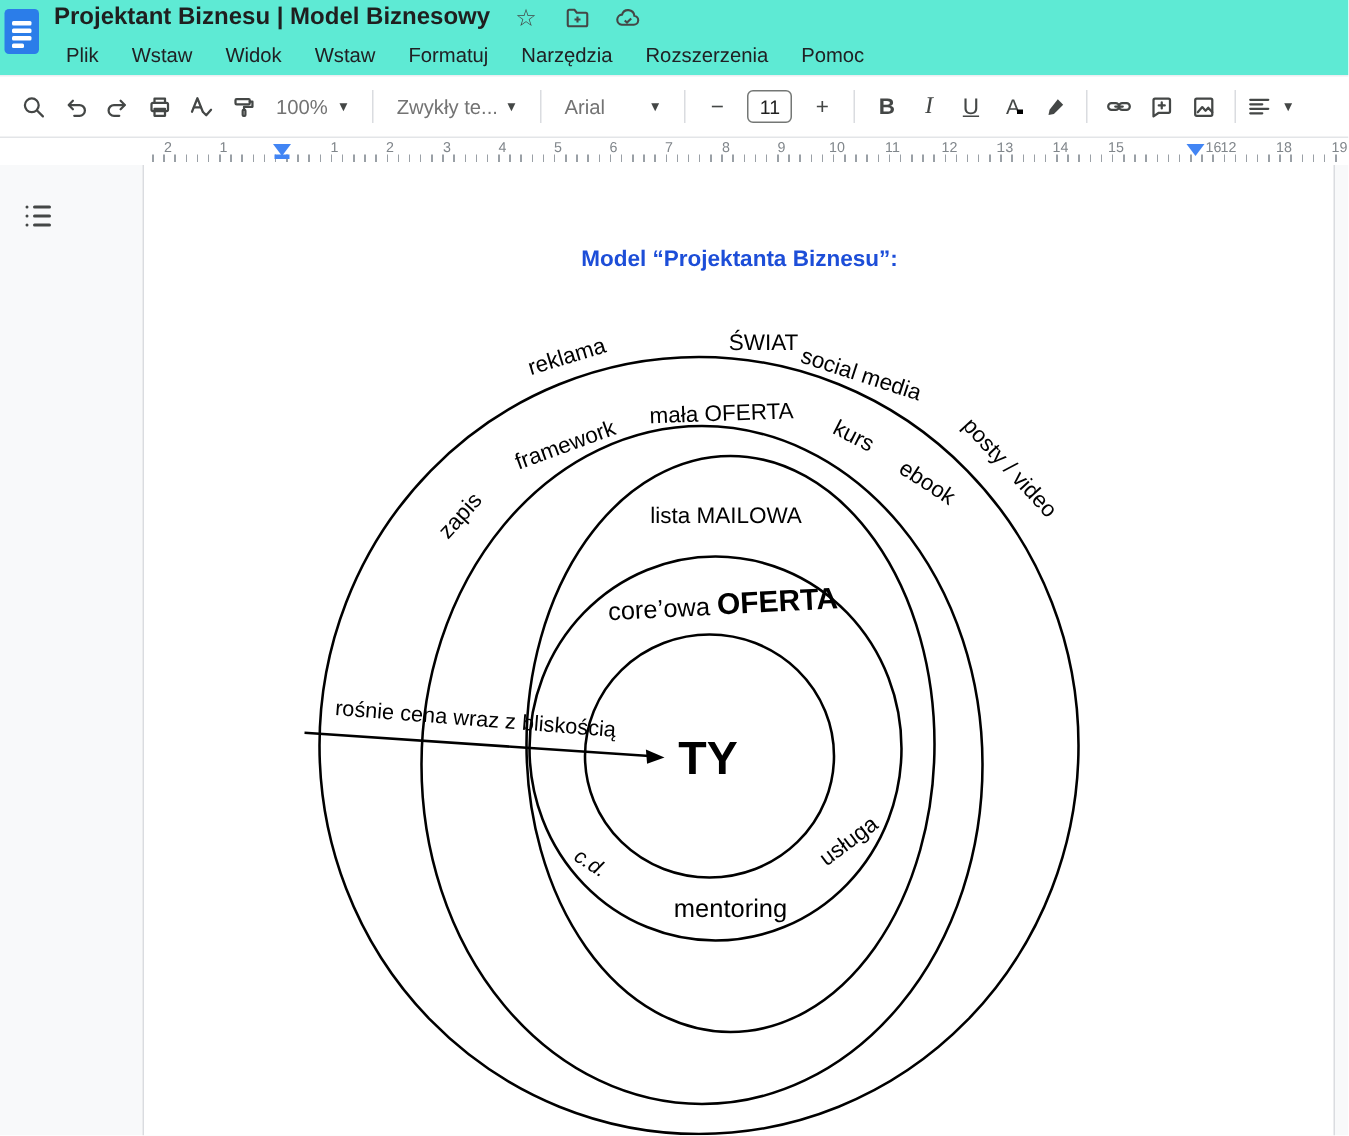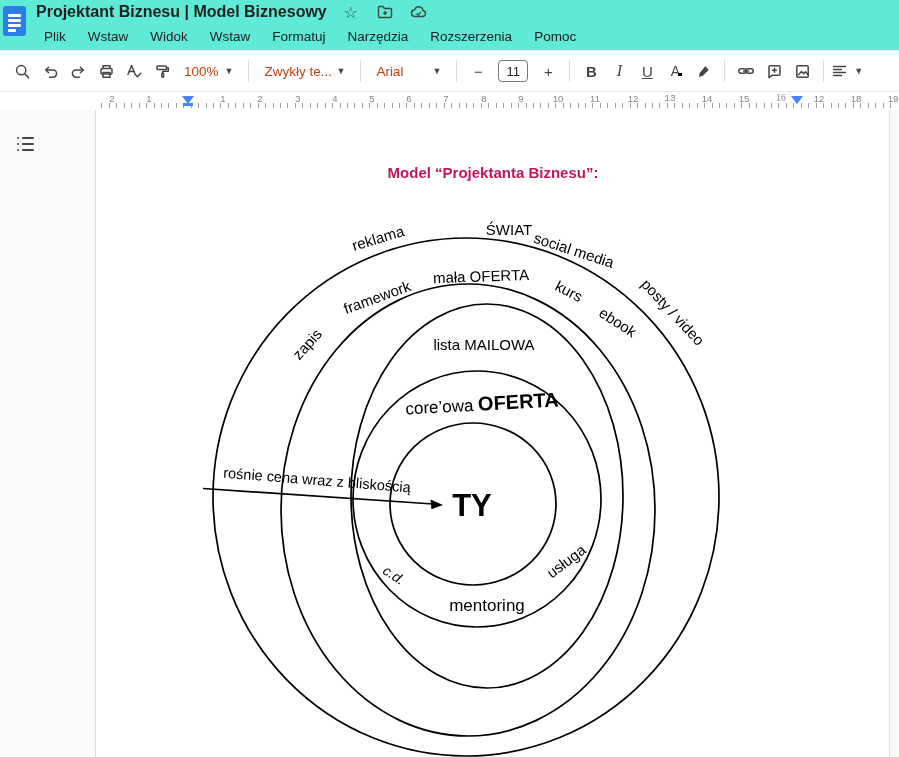--- a/index.html
+++ b/index.html
@@ -25,21 +25,21 @@
   .menu-item { font-size:13.5px; color:#202124; padding:3px 11px; border-radius:4px; cursor:default; }
 
   
   .toolbar { position:absolute; top:50px; left:0; right:0; height:42px; background:#fff;
              border-top:1px solid #eceef1; border-bottom:1px solid #e3e5e8;
              display:flex; align-items:center; padding-left:8px; }
   .tbtn { min-width:28px; height:26px; display:flex; align-items:center; justify-content:center;
           border-radius:4px; color:#444746; }
   .tbtn svg { stroke:#444746; fill:none; stroke-width:1.5; stroke-linecap:round; stroke-linejoin:round; }
   .sep { width:1px; height:22px; background:#dadce0; margin:0 7px; flex:none; }
-  .tb-text { font-size:13.5px; color:#c2410c; white-space:nowrap; }
+  .tb-text { font-size:13.5px; color:#737373; white-space:nowrap; }
   .caret { font-size:9px; color:#444746; margin-left:6px; }
   .zoom-ctl, .style-ctl, .font-ctl { display:flex; align-items:center; padding:0 8px; height:26px; border-radius:4px; }
   .style-ctl .tb-text { width:66px; }
   .font-ctl .tb-text { width:50px; }
   .size-box { width:30px; height:22px; border:1px solid #747775; border-radius:4px; font-size:13px;
               display:flex; align-items:center; justify-content:center; color:#1f1f1f; margin:0 6px; }
   .glyph { font-size:15px; color:#444746; }
   .b-b { font-weight:700; font-size:15px; }
   .b-i { font-style:italic; font-family:"Liberation Serif", serif; font-size:16px; }
   .b-u { text-decoration:underline; font-size:15px; }
@@ -57,21 +57,21 @@
 
   
   .content { position:absolute; top:110px; left:0; width:899px; height:647px; background:#f8f9fa; }
   .page { position:absolute; left:95px; top:0; width:795px; height:647px; background:#fff;
           border-left:1px solid #dadce0; border-right:1px solid #dadce0; }
   .outline-btn { position:absolute; left:15px; top:25px; width:22px; height:22px; }
   .outline-btn .row { position:absolute; left:2px; height:2.4px; }
   .outline-btn .dot { position:absolute; width:2.4px; height:2.4px; background:#444746; border-radius:1px; }
   .outline-btn .ln { position:absolute; left:5px; width:12px; height:2.4px; background:#444746; border-radius:1px; }
   .doc-heading { position:absolute; left:96px; top:54px; width:794px; text-align:center;
-                 font-size:15px; font-weight:700; color:#be185d; }
+                 font-size:15px; font-weight:700; color:#1d4ed8; }
   .diagram-svg { position:absolute; left:0; top:0; width:899px; height:647px; }
   .dlabel { position:absolute; white-space:nowrap; color:#000; }
 </style>
 </head>
 <body>
 
 <div class="app">
 
   <div class="header">
     <div class="docs-logo">
@@ -233,21 +233,21 @@
         <span class="ruler-num" style="left: 409px;">6</span>
         <span class="ruler-num" style="left: 446px;">7</span>
         <span class="ruler-num" style="left: 484px;">8</span>
         <span class="ruler-num" style="left: 521px;">9</span>
         <span class="ruler-num" style="left: 558px;">10</span>
         <span class="ruler-num" style="left: 595px;">11</span>
         <span class="ruler-num" style="left: 633px; text-align: center;">12</span>
         <span class="ruler-num" style="left: 670px; font-family: Liberation Mono, monospace;">13</span>
         <span class="ruler-num" style="left: 707px;">14</span>
         <span class="ruler-num" style="left: 744px;">15</span>
-        <span class="ruler-num" style="left: 781px; font-family: Liberation Serif, serif;">16</span>
+        <span class="ruler-num" style="left: 809px;">16</span>
         <span class="ruler-num" style="left: 819px;">12</span>
         <span class="ruler-num" style="left: 856px;">18</span>
         <span class="ruler-num" style="left: 893px;">19</span>
       </div>
     <div class="ind-marker" id="left-marker" style="left: 188px;">
         <div class="ind-bar"></div>
       </div>
     <div class="ind-marker" id="right-marker" style="left: 797px;"></div>
   </div>
 

